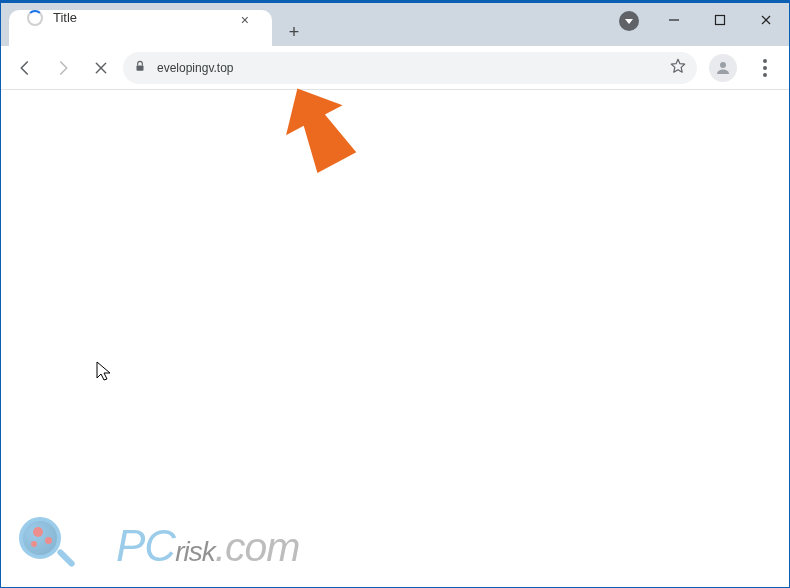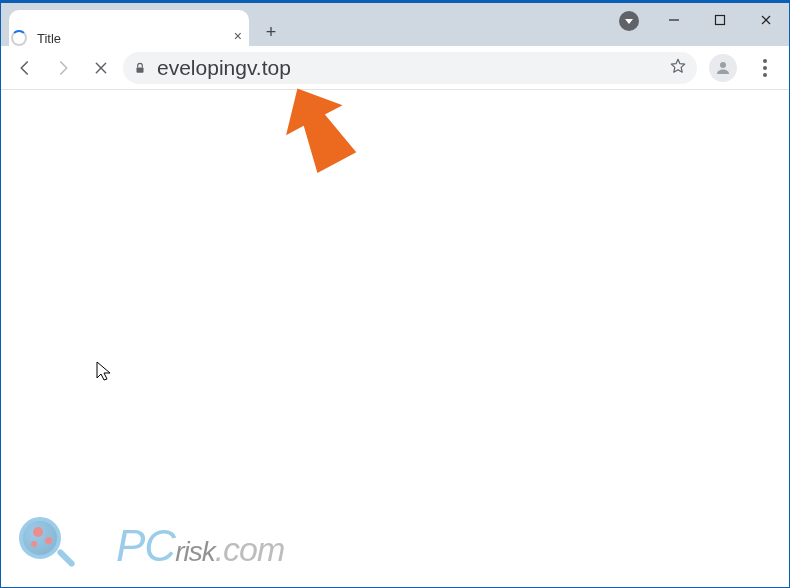--- a/index.html
+++ b/index.html
@@ -19,26 +19,26 @@
     background: #cfd8e0;
     border-top: 2px solid #0a5fb4;
     display: flex;
     align-items: flex-start;
     position: relative;
   }
   .tab-region { display: flex; align-items: flex-end; height: 100%; padding-left: 8px; }
   .tab {
     background: #fff;
     height: 36px;
-    width: 240px;
+    width: 263px;
     border-radius: 10px 10px 0 0;
     margin-top: 9px;
     display: flex;
-    align-items: flex-end;
-    padding: 0 2px;
+    align-items: flex-start;
+    padding: 0 18px;
     font-size: 13px;
     color: #333;
     position: relative;
   }
   .tab .spinner {
     width: 16px; height: 16px;
     border: 2px solid #d0d0d0;
     border-top: 2px solid #1a73e8;
     border-radius: 50%;
     margin-right: 10px;
@@ -94,21 +94,21 @@
   }
   .nav-btn.disabled { color: #bcbcbc; cursor: default; }
   .omnibox {
     flex: 1;
     height: 32px;
     background: #f1f3f4;
     border-radius: 16px;
     display: flex;
     align-items: center;
     padding: 0 10px;
-    font-size: 21px;
+    font-size: 12px;
     color: #3c4043;
   }
   .lock-icon { color: #5f6368; margin-right: 10px; }
   .url { flex: 1; }
   .star-icon { color: #5f6368; margin-left: 8px; cursor: pointer; }
   .avatar {
     width: 28px; height: 28px; border-radius: 50%;
     background: #e8eaed;
     display:flex;align-items:center;justify-content:center;
     color:#5f6368; margin: 0 6px; cursor:pointer;
@@ -147,21 +147,21 @@
     position:absolute; left:0; top:0; background: radial-gradient(circle at 35% 35%, #4aa3d9 0%, #1f6fa3 100%);
   }
   .mag .dot { position:absolute; width:6px;height:6px; border-radius:50%; background:#e03333;}
   .mag .d1{left:14px;top:10px;width:10px;height:10px;}
   .mag .d2{left:26px;top:20px;width:7px;height:7px;}
   .mag .d3{left:12px;top:24px;}
   .mag .handle{position:absolute;width:22px;height:6px;background:#4aa3d9;border-radius:3px;left:36px;top:38px;transform:rotate(45deg);}
   .wm-text { font-size: 44px; font-style: italic; font-weight: 500; letter-spacing: -1px;}
   .wm-pc { color: #4aa3d9; margin-left: 35px; }
   .wm-risk { color: #3a3a3a; font-size: 28px; }
-  .wm-com { color: #888; font-size: 34px; }
+  .wm-com { color: #888; font-size: 41px; }
 </style>
 </head>
 <body>
 
 <div class="titlebar">
   <div class="tab-region">
     <div class="tab">
       <div class="spinner"></div>
       <span class="title">Title</span>
       <span class="close-x">×</span>

